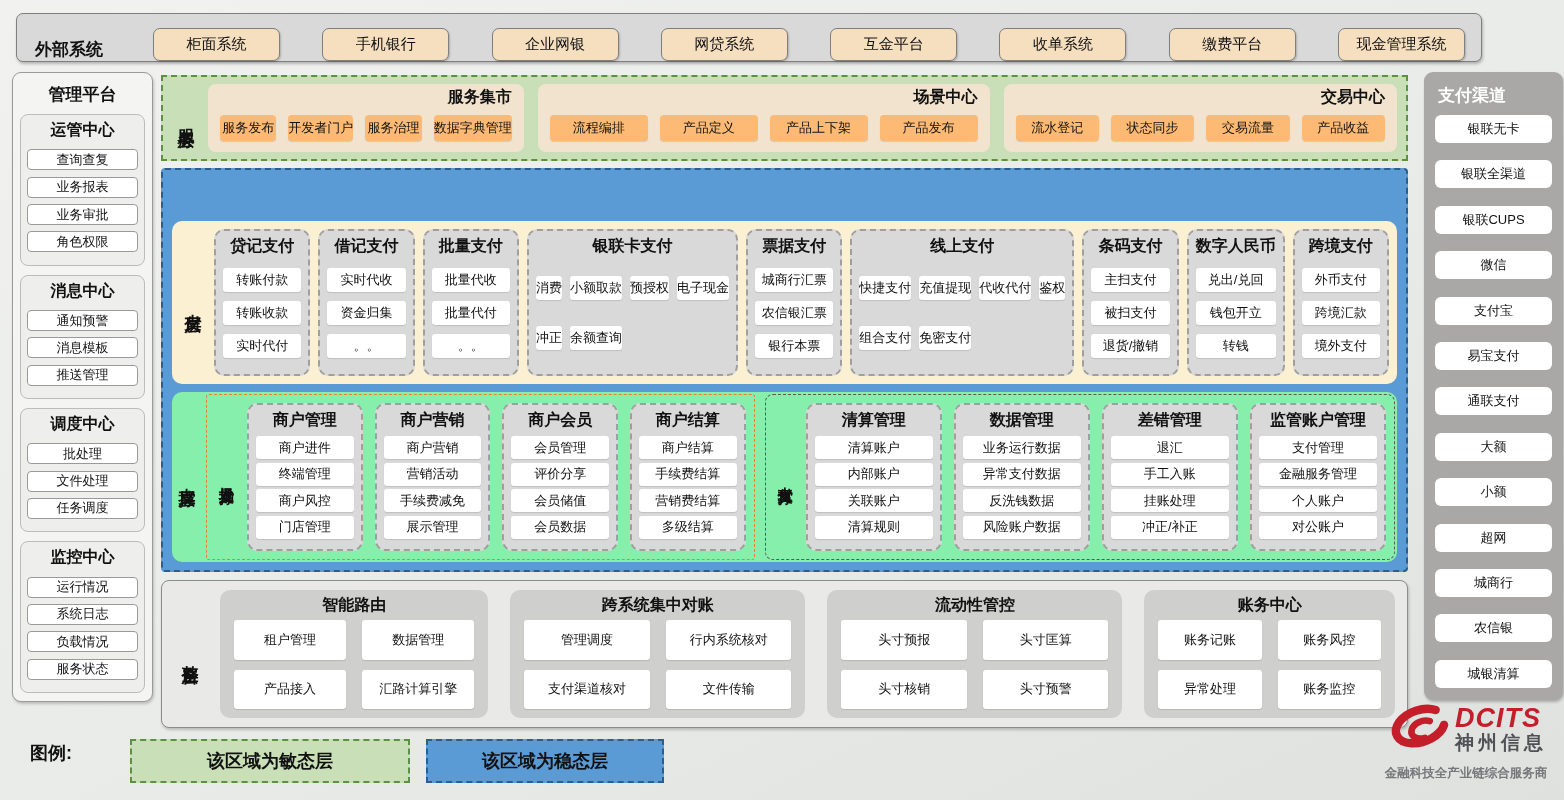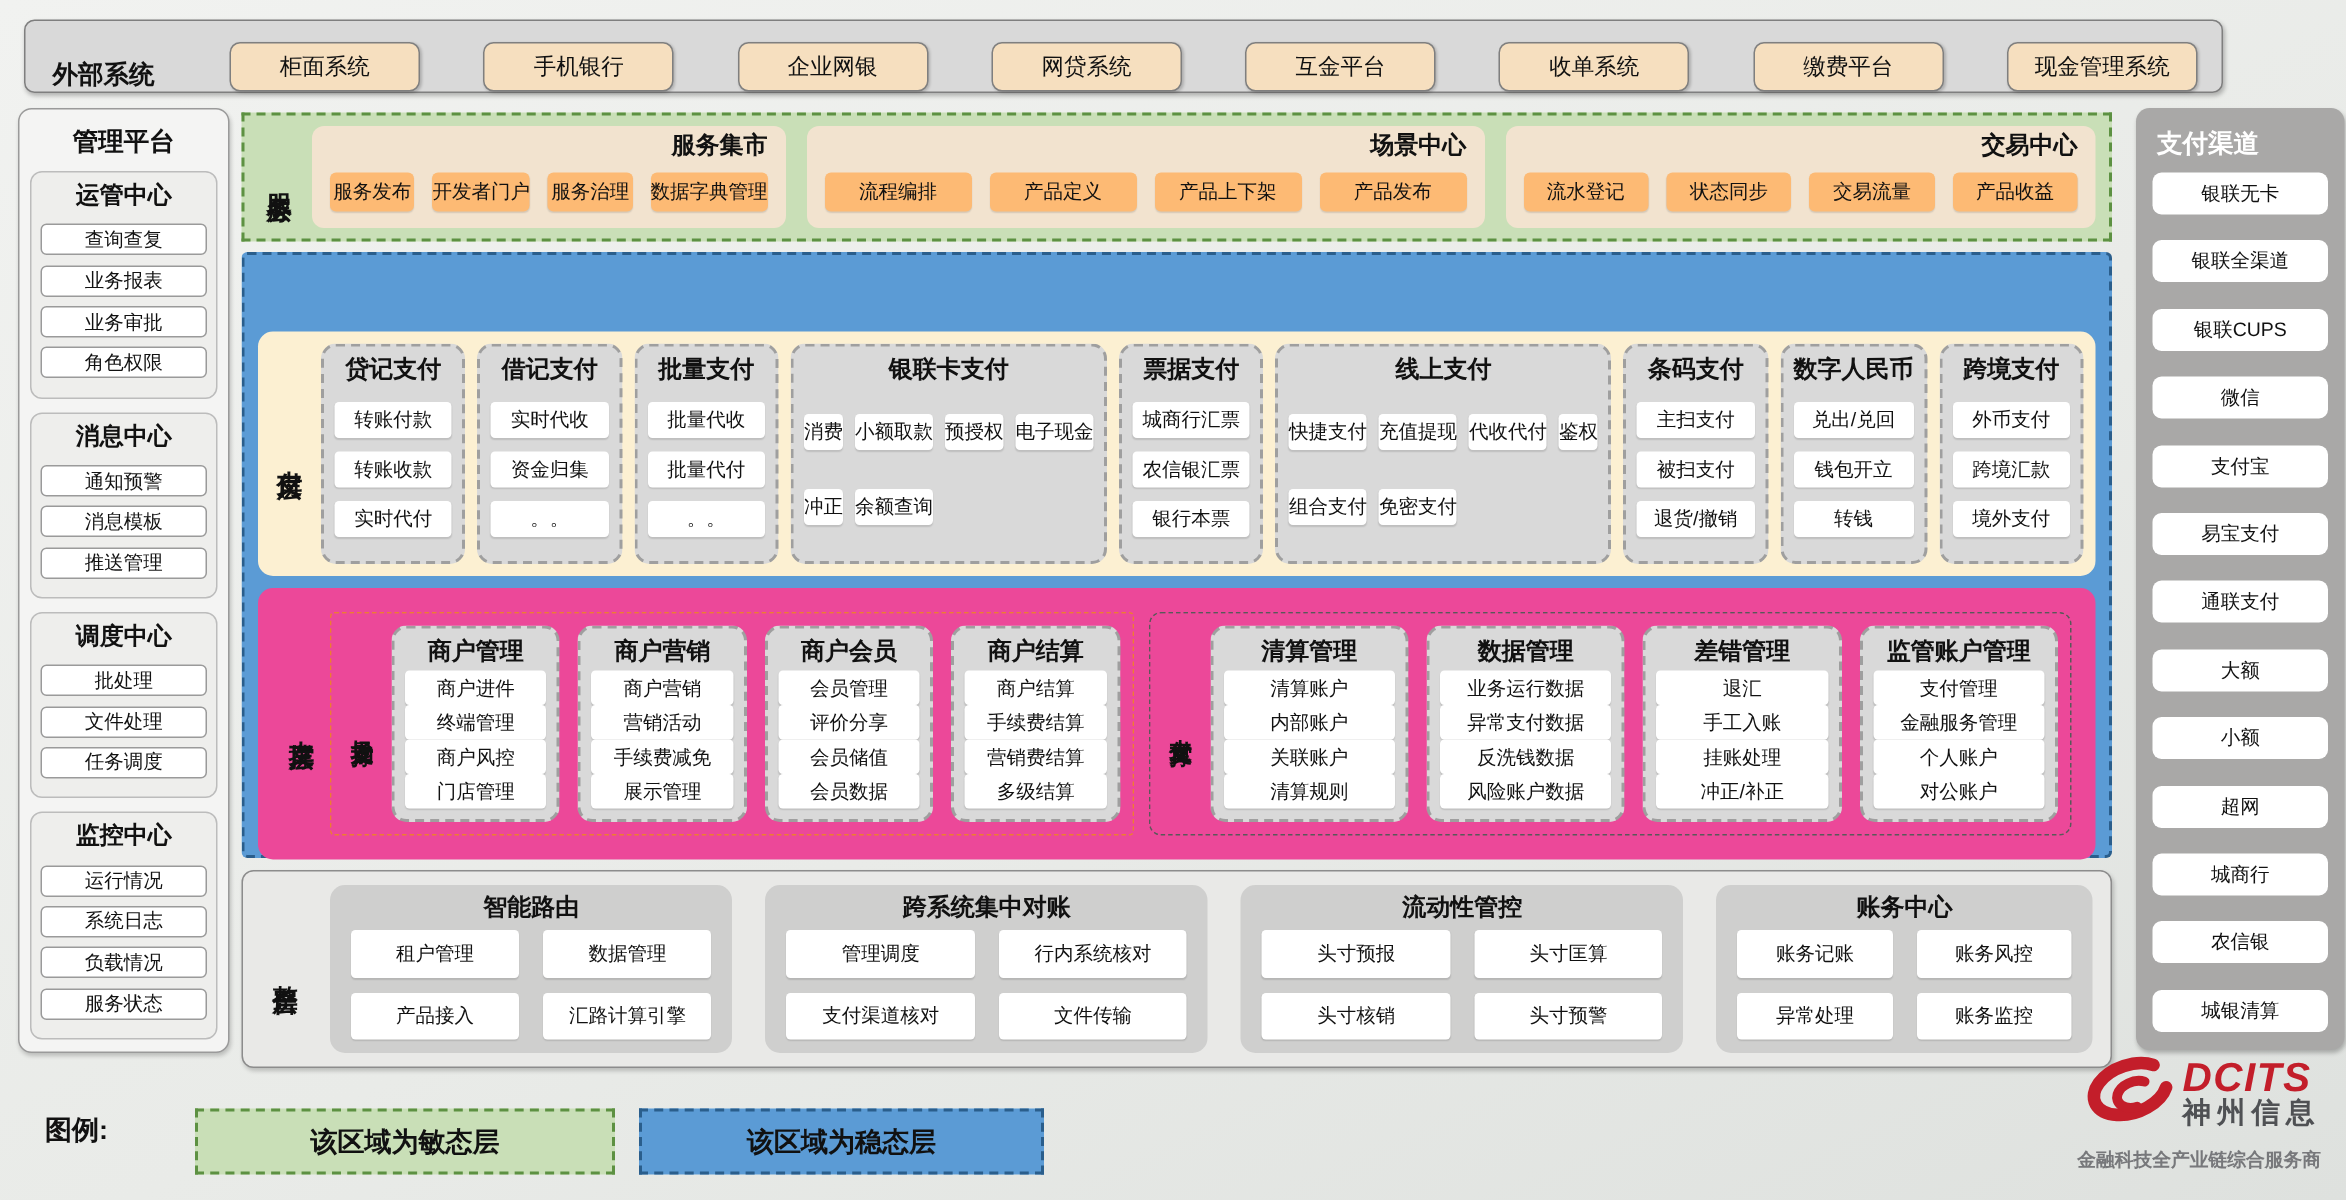--- a/index.html
+++ b/index.html
@@ -58,33 +58,33 @@
         display:flex;flex-direction:column;box-sizing:border-box;}
   .pay-cols .gcol{flex:10;}
   .pay-cols .gcol.wide{flex:20;}
   .gcol-title{font-weight:bold;font-size:16px;text-align:center;white-space:nowrap;padding:2px 0;}
   .col-items{flex:1;display:flex;flex-direction:column;justify-content:space-evenly;}
   .col-items.grid2{display:grid;grid-template-columns:1fr 1fr 1fr 1fr;gap:9px 8px;align-content:space-evenly;}
   .col-item{background:#fff;border-radius:3px;font-size:13px;height:24px;display:flex;align-items:center;
             justify-content:center;white-space:nowrap;box-shadow:0 1px 1px rgba(0,0,0,.12);}
 
   
-  .support-panel{background:#ec4899;border-radius:10px;flex:1;display:flex;padding:16px;gap:6px;box-sizing:border-box;}
+  .support-panel{background:#86efac;border-radius:10px;flex:1;display:flex;padding:2px;gap:6px;box-sizing:border-box;}
   .sup-label{font-size:17px;width:26px;}
   .sup-groups{flex:1;display:flex;gap:10px;}
   .sup-group{display:flex;padding:8px;gap:8px;box-sizing:border-box;}
   .sg-orange{border:1.5px dashed #ed7d31;border-radius:3px;flex:52;}
   .sg-dark{border:1.5px dashed #595959;border-radius:8px;flex:60;}
   .sup-group-label{font-size:15px;width:24px;letter-spacing:1px;}
   .sup-cols{flex:1;display:flex;gap:12px;}
   .sup-cols .gcol{flex:1;}
   .sup-cols .col-item{height:23px;}
 
   
-  .integration-layer{position:absolute;left:161px;top:580px;width:1247px;height:132px;background:#e9e9e7;
+  .integration-layer{position:absolute;left:161px;top:580px;width:1247px;height:148px;background:#e9e9e7;
                      border:1px solid #8c8c8c;border-radius:8px;box-sizing:border-box;display:flex;
                      padding:9px 12px 9px 14px;gap:16px;box-shadow:1px 2px 3px rgba(0,0,0,.2);}
   .int-label{font-size:17px;width:28px;}
   .int-groups{flex:1;display:flex;gap:22px;}
   .int-group{background:#cfcfce;border-radius:10px;padding:3px 14px 9px;display:flex;flex-direction:column;box-sizing:border-box;}
   .int-g0{flex:27}.int-g1{flex:30}.int-g2{flex:30}.int-g3{flex:25}
   .int-group-title{font-weight:bold;font-size:16px;text-align:center;padding:2px 0 4px;}
   .int-items{flex:1;display:grid;grid-template-columns:1fr 1fr;gap:10px 16px;}
   .int-item{height:auto;}
 
@@ -97,21 +97,21 @@
   .chan-item{background:#fff;border-radius:6px;height:28px;font-size:13px;display:flex;
              align-items:center;justify-content:center;white-space:nowrap;}
 
   
   .legend{position:absolute;left:30px;top:730px;height:46px;display:flex;align-items:center;}
   .legend-label{font-weight:bold;font-size:18px;margin-right:58px;}
   #legend-items{display:flex;gap:16px;margin-top:16px;}
   .legend-box{height:44px;display:flex;align-items:center;justify-content:center;font-weight:bold;
               font-size:18px;box-sizing:border-box;}
   .lg-agile{width:280px;background:#c9dfb7;border:2px dashed #5d9142;}
-  .lg-stable{width:270px;background:#5b9bd5;border:2px dashed #2a5e8c;}
+  .lg-stable{width:238px;background:#5b9bd5;border:2px dashed #2a5e8c;}
 
   
   .logo{position:absolute;right:6px;top:700px;width:184px;display:flex;flex-direction:column;align-items:center;}
   .logo-row{display:flex;align-items:center;gap:2px;}
   .logo-texts{display:flex;flex-direction:column;}
   .logo-brand{color:#c31e2a;font-weight:bold;font-style:italic;font-size:27px;letter-spacing:1px;line-height:1;}
   .logo-name{color:#4f5154;font-weight:bold;font-size:19px;letter-spacing:4px;line-height:1.2;}
   .logo-tagline{color:#77787b;font-weight:bold;font-size:12.5px;margin-top:5px;white-space:nowrap;}
 </style>
 </head>

